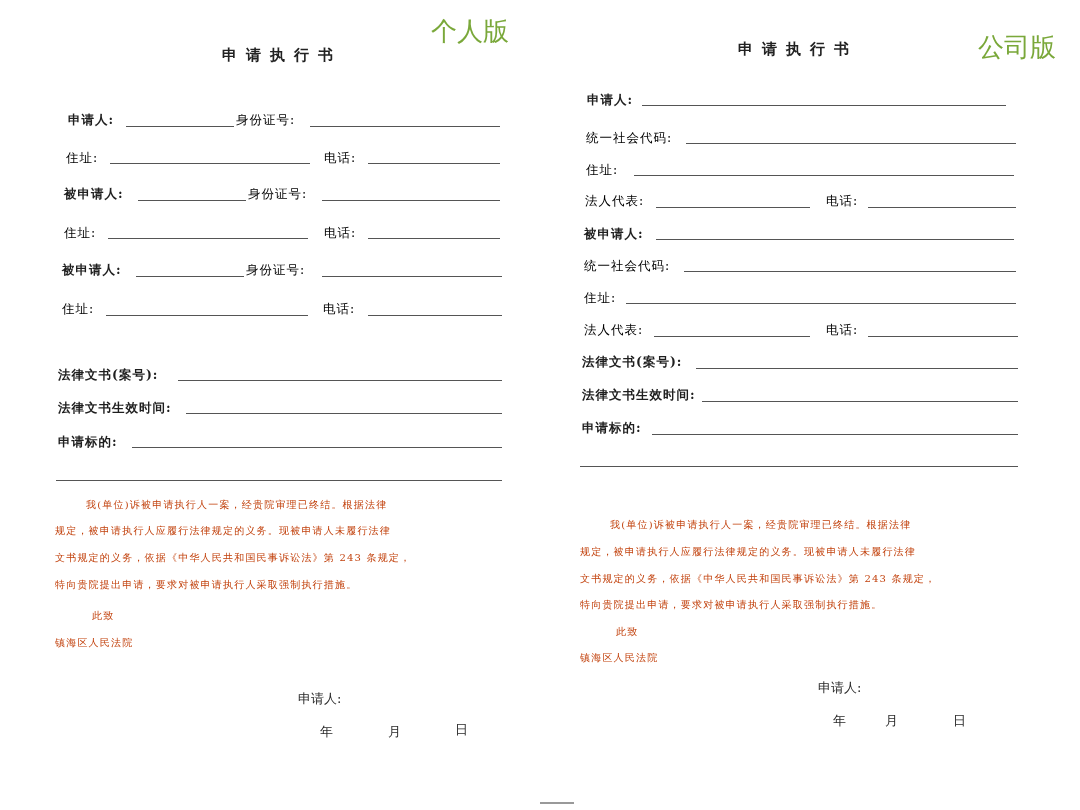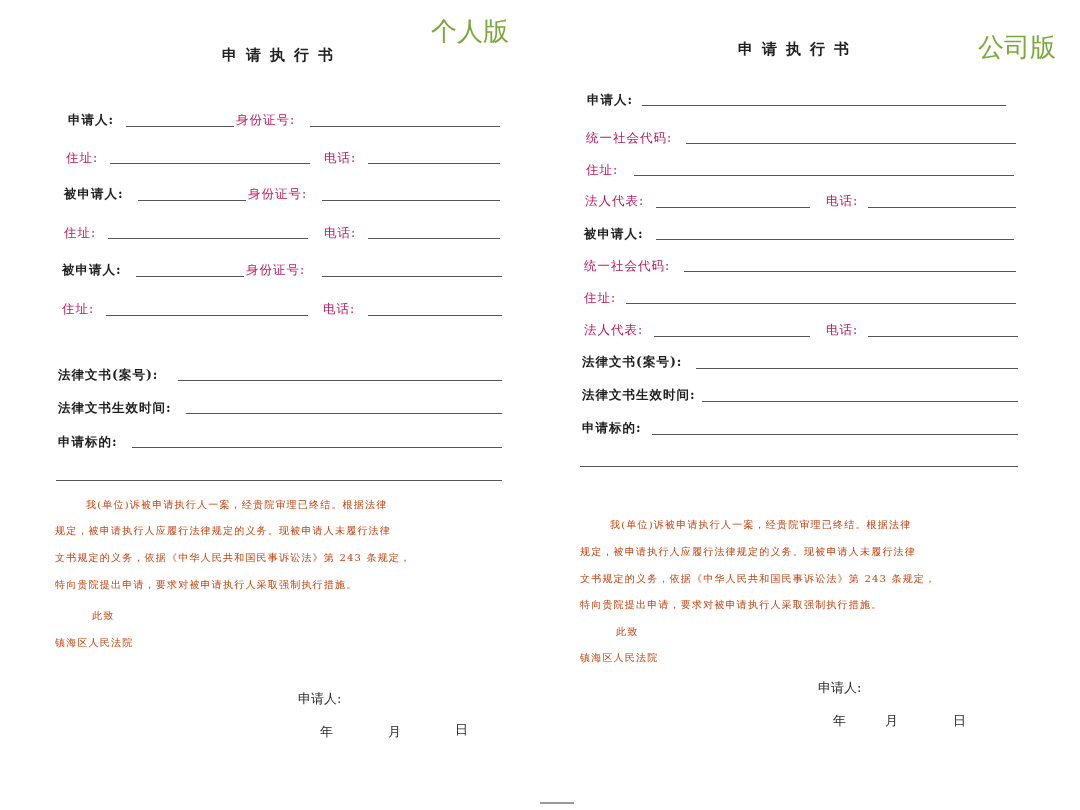--- a/index.html
+++ b/index.html
@@ -3,21 +3,21 @@
 <meta charset="utf-8">
 <style>
   html, body { margin:0; padding:0; }
   body {
     width:1080px; height:810px; background:#ffffff; position:relative; overflow:hidden;
     font-family: "DejaVu Serif", "Liberation Serif", serif; color:#2a2a2a;
   }
   .abs { position:absolute; white-space:nowrap; }
   .title { font-size:15px; letter-spacing:9px; font-weight:bold; color:#222; }
   .badge { font-family:"DejaVu Sans","Liberation Sans",sans-serif; font-size:26px; color:#7aa83a; }
-  .lbl { font-size:12.5px; color:#be185d; letter-spacing:1px; }
+  .lbl { font-size:12.5px; color:#000000; letter-spacing:1px; }
   .lbl.b { font-weight:bold; color:#1e1e1e; }
   .line { position:absolute; height:0; border-bottom:1px solid #555; }
   .para { font-size:10px; letter-spacing:1.2px; color:#c2410c;text-align:right; }
   .sig { font-size:13px; color:#2a2a2a; }
 </style>
 </head>
 <body>
 
 <div>
   <div class="abs badge" style="left:423px;top:14px;margin-left:8px;">个人版</div>

